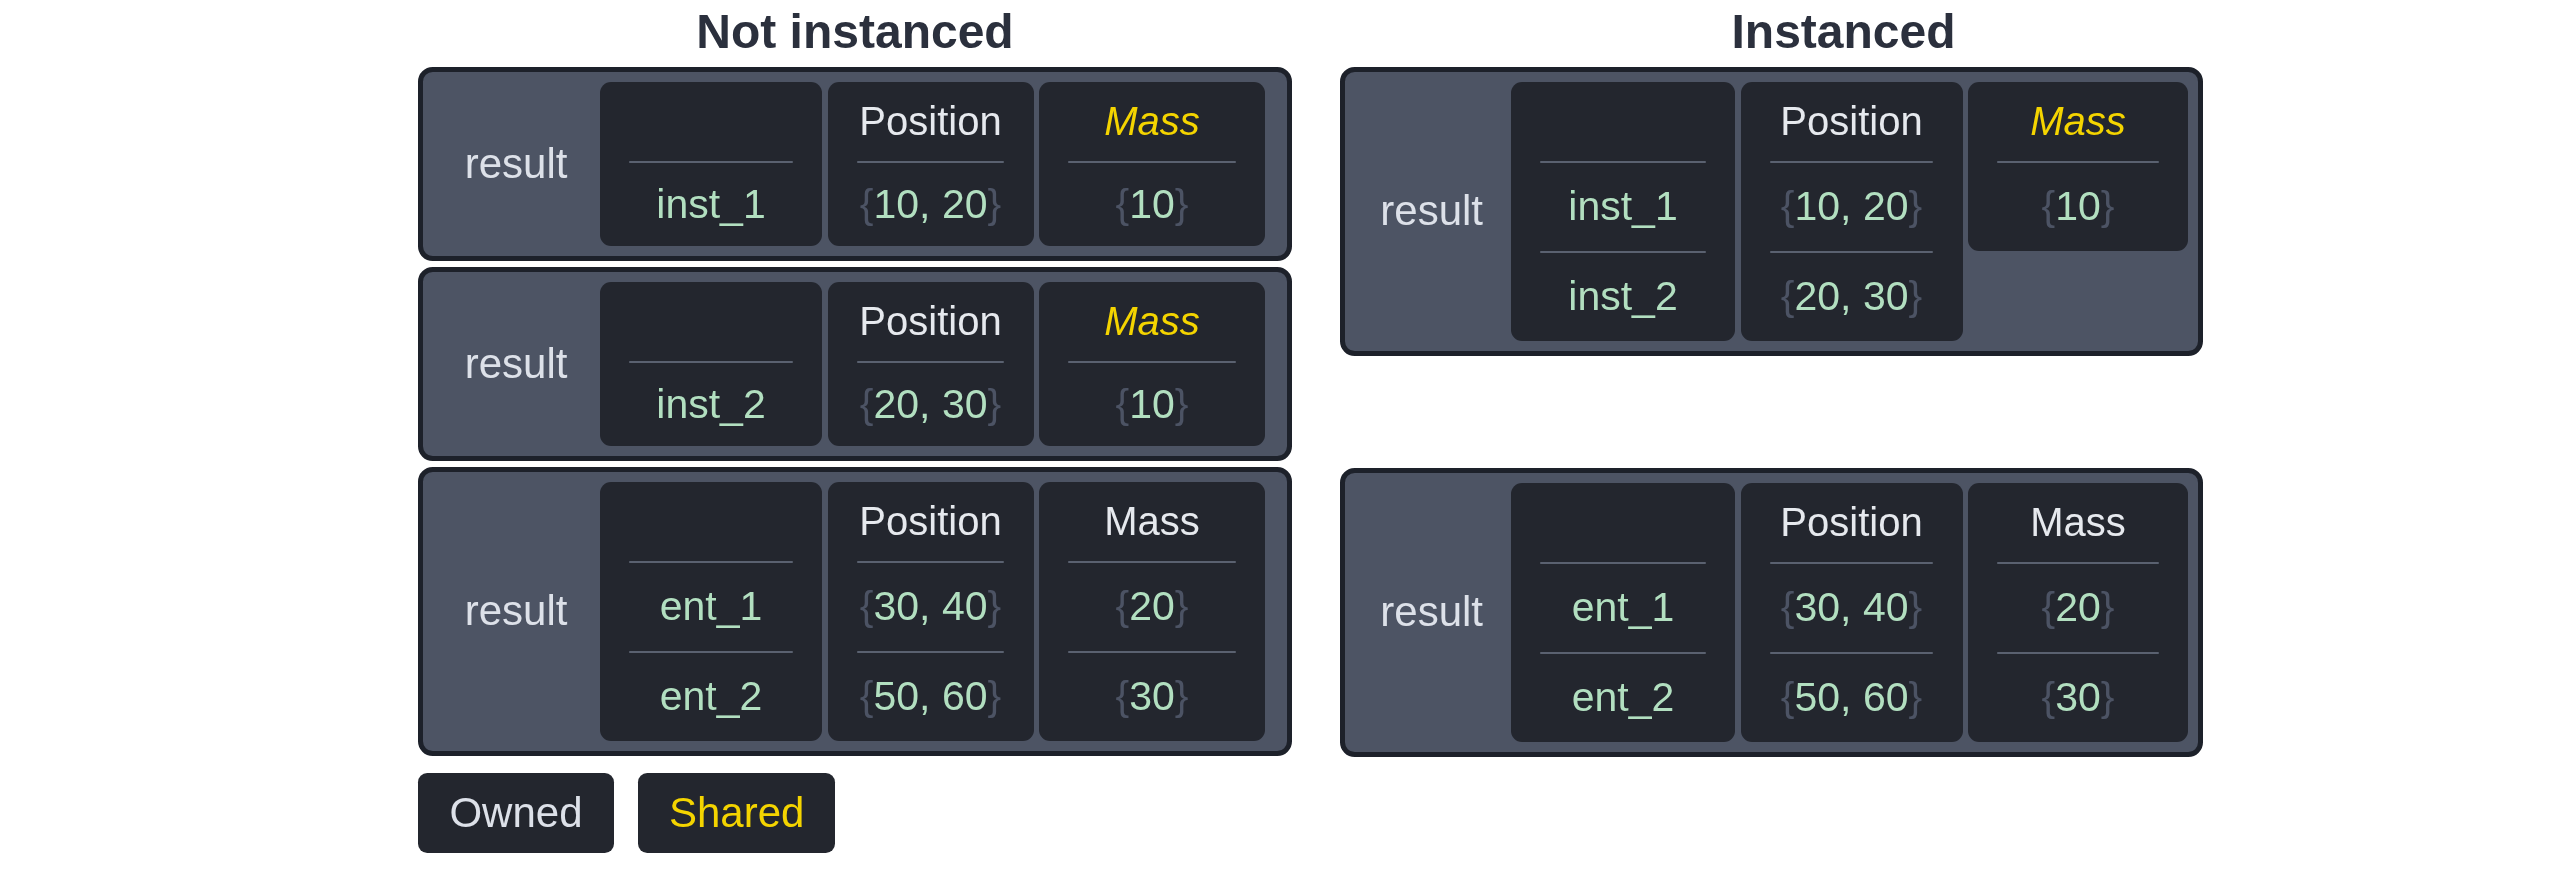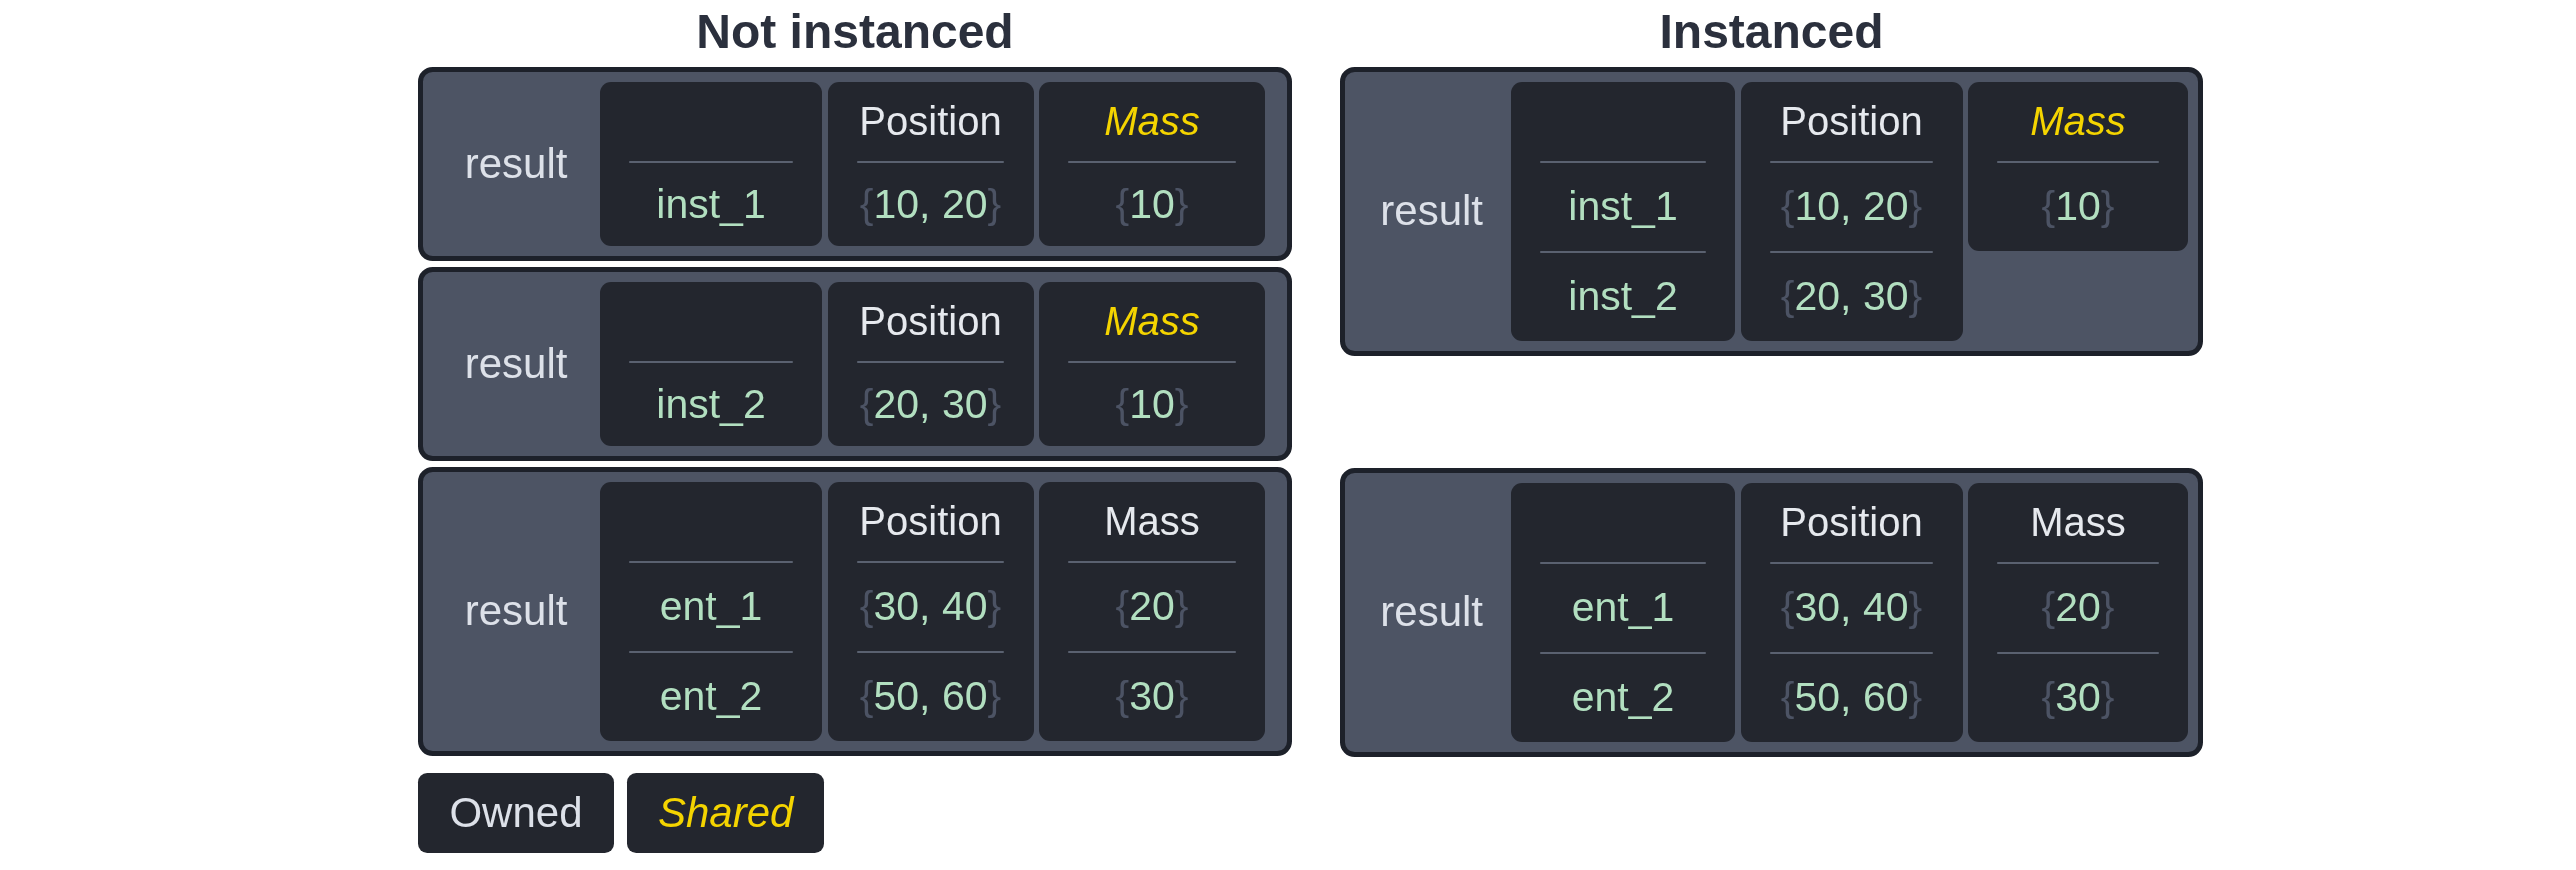--- a/index.html
+++ b/index.html
@@ -29,21 +29,21 @@
   .section-title {
     position: absolute;
     top: 5.5px;
     text-align: center;
     font-size: 48px;
     font-weight: bold;
     color: var(--title-text);
     line-height: 1.1;
   }
   .title-left  { left: 418px;  width: 874px; }
-  .title-right { left: 1340px; width: 863px; }
+  .title-right { left: 1412px; width: 863px; }
 
   .qtable {
     position: absolute;
     background: var(--table-bg);
     border: 5.5px solid var(--table-border);
     border-radius: 14.7px;
     display: flex;
   }
   .qtable.left  { left: 418px;  width: 874px; padding: 10px 22px 10px 9.2px; }
   .qtable.right { left: 1340px; width: 863px; padding: 10px 10px 10px 7.3px; }
@@ -101,35 +101,35 @@
   }
   .rows1 .qcell-value { height: 83px; }
   .rows2 .qcell-value { height: 88px; }
   .brace { color: var(--brace-text); }
 
   .legend {
     position: absolute;
     left: 418px;
     top: 773px;
     display: flex;
-    gap: 13px;
+    gap: 24px;
   }
   .legend-box {
     height: 80px;
     min-width: 196px;
     padding: 0 31px;
     background: var(--legend-bg);
     border-radius: 9.2px;
     display: flex;
     align-items: center;
     justify-content: center;
     font-size: 42px;
     color: var(--result-text);
   }
-  .legend-box.shared { color: var(--shared-text); font-style: italic; }
+  .legend-box.shared { color: var(--shared-text); }
 </style>
 </head>
 <body>
 
 <div class="canvas">
 
   <div class="section-title title-left">Not instanced</div>
   <div class="section-title title-right">Instanced</div>
 
   <div class="qtable left rows1" style="top:67px">

